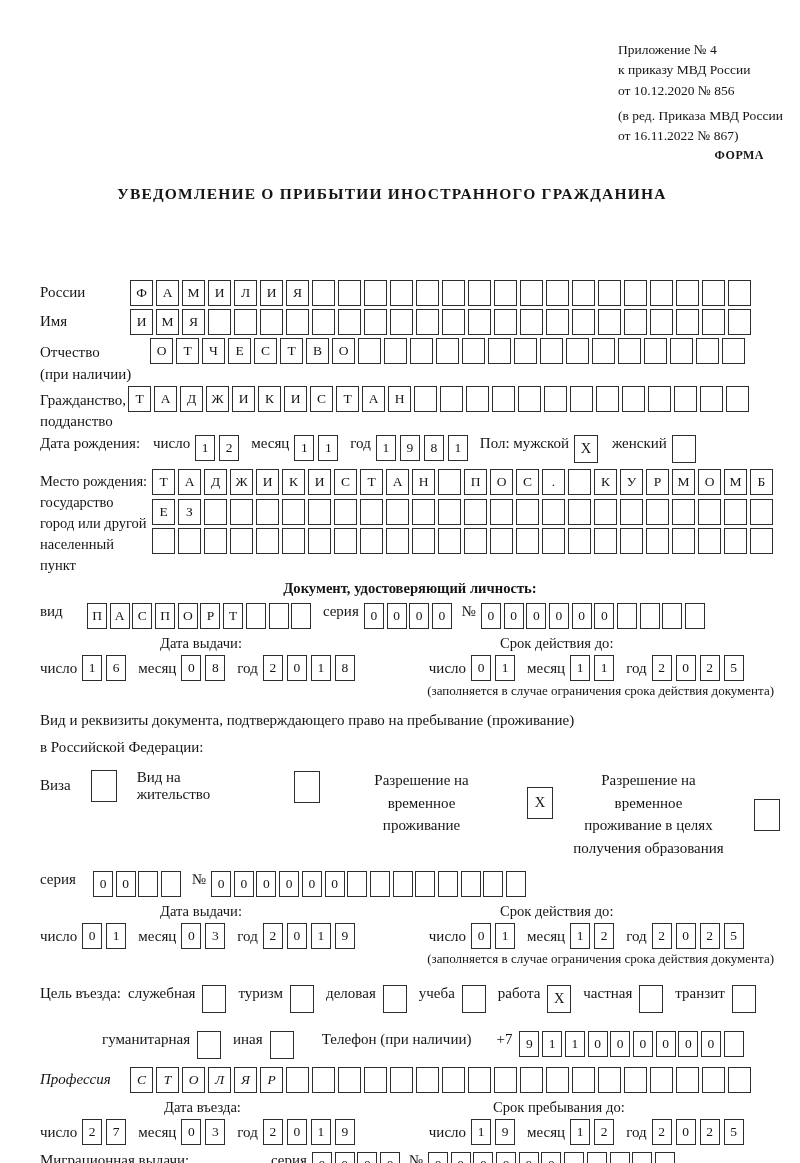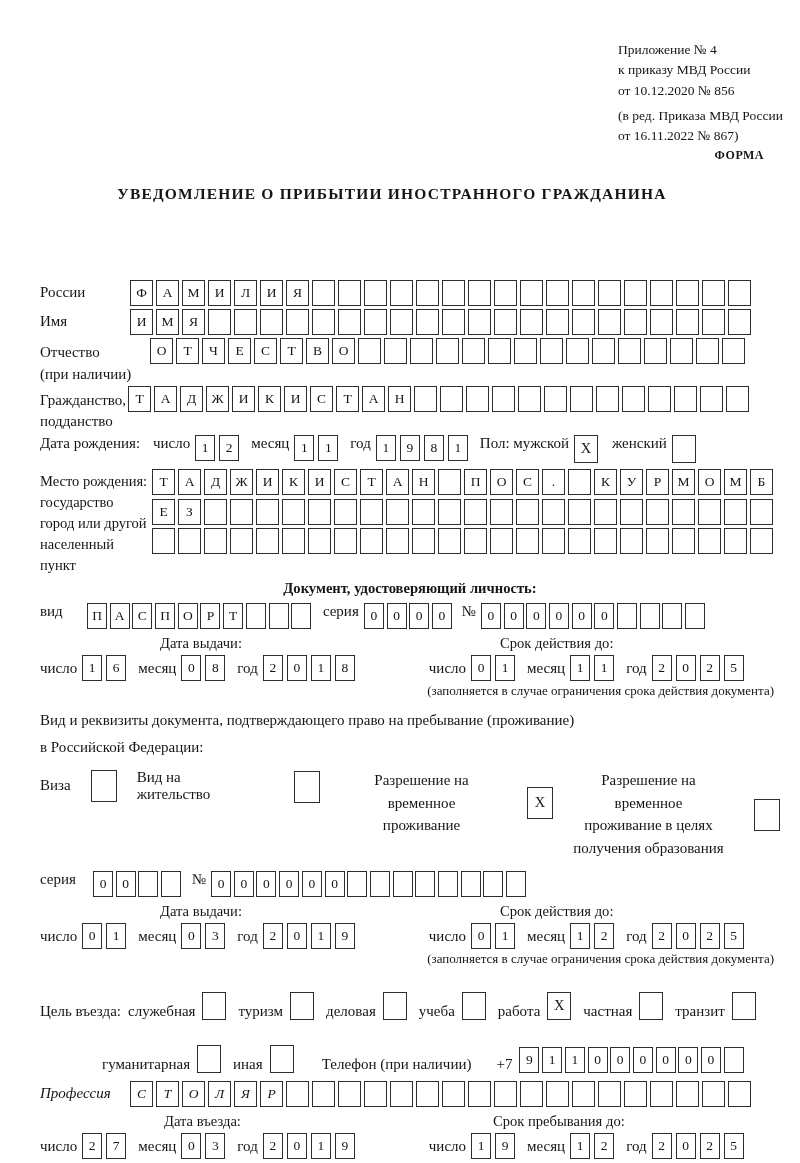--- a/index.html
+++ b/index.html
@@ -55,21 +55,21 @@
   .drow { display:flex; align-items:center; margin-top:3px; }
   .dhalf { display:flex; align-items:center; }
 
   .para { line-height:1.8; margin-top:8px; }
 
   .optrow { display:flex; align-items:flex-start; margin-top:8px; }
   .opt { display:flex; align-items:center;gap:16px; }
   .optlbl { text-align:center; line-height:1.5; }
   .opt .cb { margin-left:10px; margin-top:1px; }
 
-  .prow { display:flex; align-items:flex-end; margin-top:25px; }
+  .prow { display:flex; align-items:flex-start; margin-top:18px; }
   .plbl { margin-right:7px; white-space:nowrap; }
   .prow .cb { margin-right:12px; }
 
   .mb7 { margin-bottom:7px; }
 </style>
 </head>
 <body>
 
 <div class="page">
 

